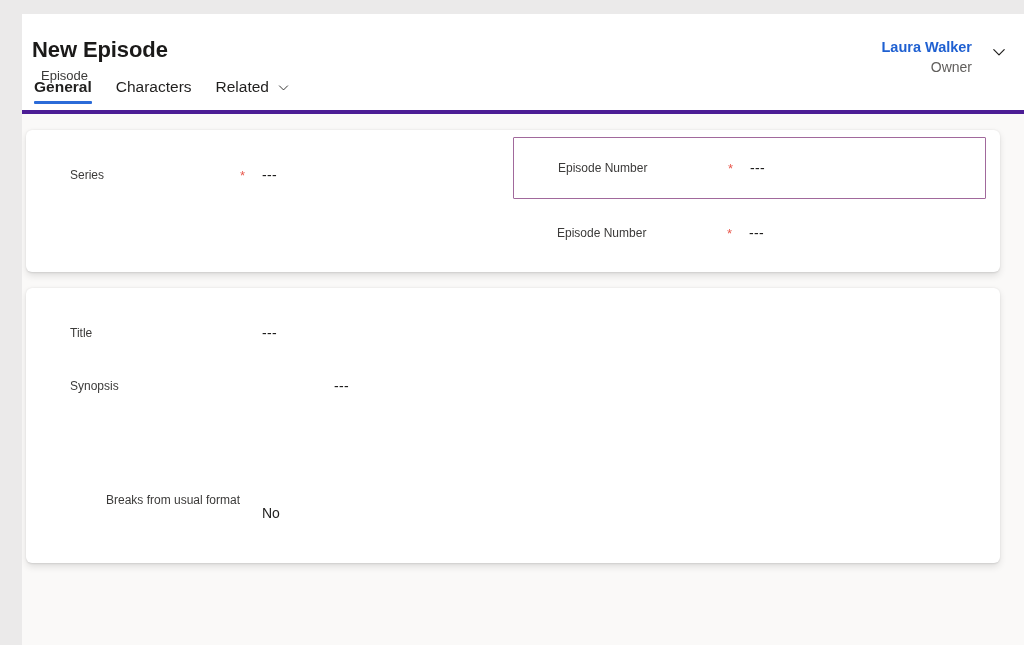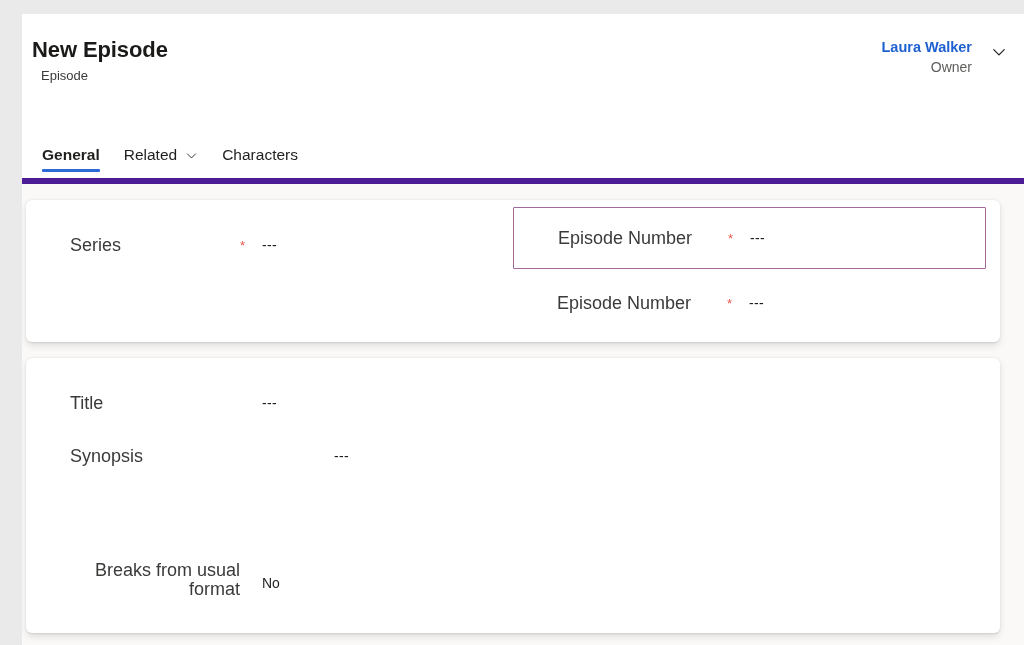--- a/index.html
+++ b/index.html
@@ -22,23 +22,23 @@
     top: 14px;
     width: 1002px;
     height: 631px;
     background: #faf9f8;
     overflow: hidden;
   }
 
   
   .header {
     position: relative;
-    height: 170px;
+    height: 100px;
     background: #ffffff;
-    border-bottom: 6px solid #4c1d95;
+    border-bottom: 4px solid #4c1d95;
     box-sizing: border-box;
   }
 
   .title-block {
     position: absolute;
     left: 10px;
     top: 22px;
   }
   .page-title {
     font-size: 22px;
@@ -87,21 +87,21 @@
     align-items: center;
     justify-content: center;
     cursor: pointer;
     margin-top: 1px;
   }
   .chevron-btn svg { display: block; }
 
   
   .tabs {
     position: absolute;
-    left: 8px;
+    left: 0;
     bottom: 0;
     display: flex;
     align-items: flex-end;
     height: 48px;
   }
   .tab {
     position: relative;
     padding: 0 12px 13px 12px;
     font-size: 15.5px;
     color: #201f1e;
@@ -165,21 +165,21 @@
   .field {
     display: flex;
     align-items: flex-start;
     padding: 0 12px 0 44px;
     box-sizing: border-box;
     position: relative;
   }
   .field-label {
     width: 170px;
     flex: 0 0 170px;
-    font-size: 18px;
+    font-size: 12px;
     color: #3b3a39;
     line-height: 19px;
     padding-top: 1px;
   }
   .field-required {
     width: 22px;
     flex: 0 0 22px;
     color: #e8584d;
     font-size: 13px;
     line-height: 19px;
@@ -245,30 +245,30 @@
           <path d="M2.8 5.6 L8 10.8 L13.2 5.6" fill="none" stroke="#201f1e" stroke-width="1.2" stroke-linecap="round" stroke-linejoin="round"></path>
         </svg>
       </div>
     </div>
 
     <div class="tabs">
       <div class="tab active">
         <span>General</span>
       </div>
       <div class="tab">
+        <span>Characters</span>
+      </div>
+      <div class="tab">
         <span>Related</span>
         <span class="tab-caret">
           <svg width="13" height="13" viewBox="0 0 16 16" aria-hidden="true">
             <path d="M3 6 L8 11 L13 6" fill="none" stroke="#201f1e" stroke-width="1.1" stroke-linecap="round" stroke-linejoin="round"></path>
           </svg>
         </span>
       </div>
-      <div class="tab">
-        <span>Characters</span>
-      </div>
     </div>
   </div>
 
   <div class="form-body">
 
     <div class="card card-1">
       <div class="card-cols">
 
         <div class="col">
           <div class="field row-series">

